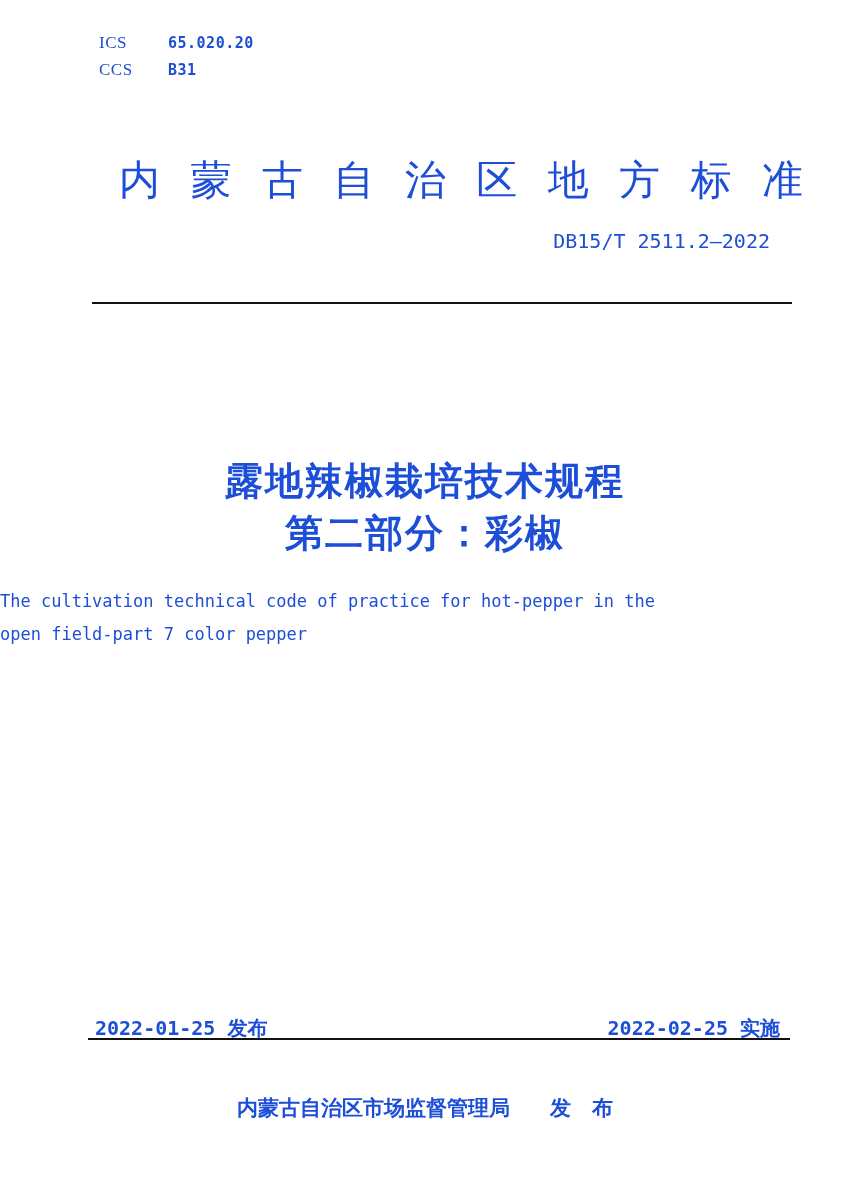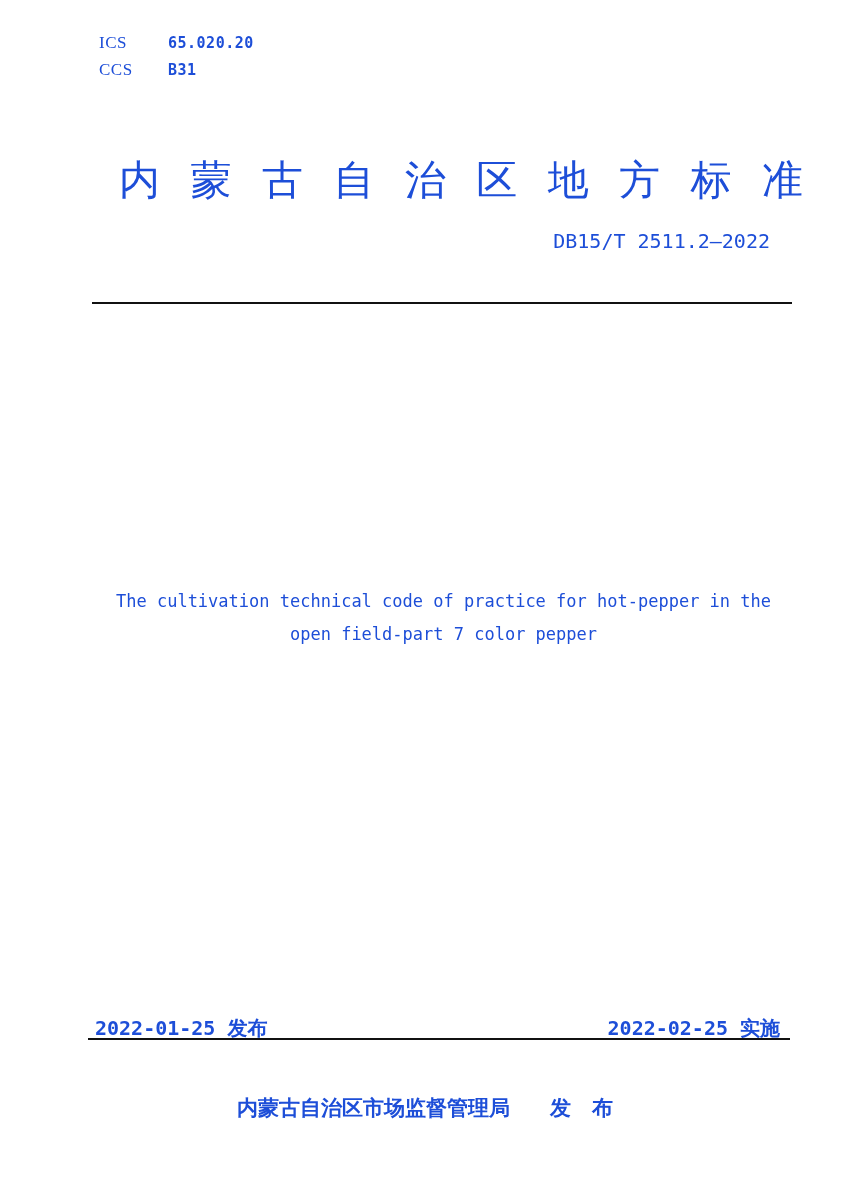--- a/index.html
+++ b/index.html
@@ -108,25 +108,23 @@
     line-height: 52px;
     letter-spacing: 2px;
   }
 
   
   .title-en {
     position: absolute;
     left: 0;
     right: 0;
     top: 585px;
-    text-align: center;
     font-family: "DejaVu Sans Mono", monospace;
     font-size: 17px;
     line-height: 33px;
-    padding-left: 37px;
   }
 
   
   .dates-row {
     position: absolute;
     left: 95px;
     right: 70px;
     top: 1007px;
     display: flex;
     justify-content: space-between;
@@ -167,20 +165,24 @@
     </div>
   </div>
 
 
   <div class="standard-type">内蒙古自治区地方标准</div>
 
   <div class="standard-number">DB15/T 2511.2—2022</div>
 
   <div class="rule rule-top"></div>
 
+  <div class="title-cn">
+    <div>露地辣椒栽培技术规程</div>
+    <div>第二部分：彩椒</div>
+  </div>
 
   <div class="title-en">
     <div>The cultivation technical code of practice for hot-pepper in the</div>
     <div>open field-part 7 color pepper</div>
   </div>
 
   <div class="dates-row">
     <span>2022-01-25 发布</span>
     <span>2022-02-25 实施</span>
   </div>

